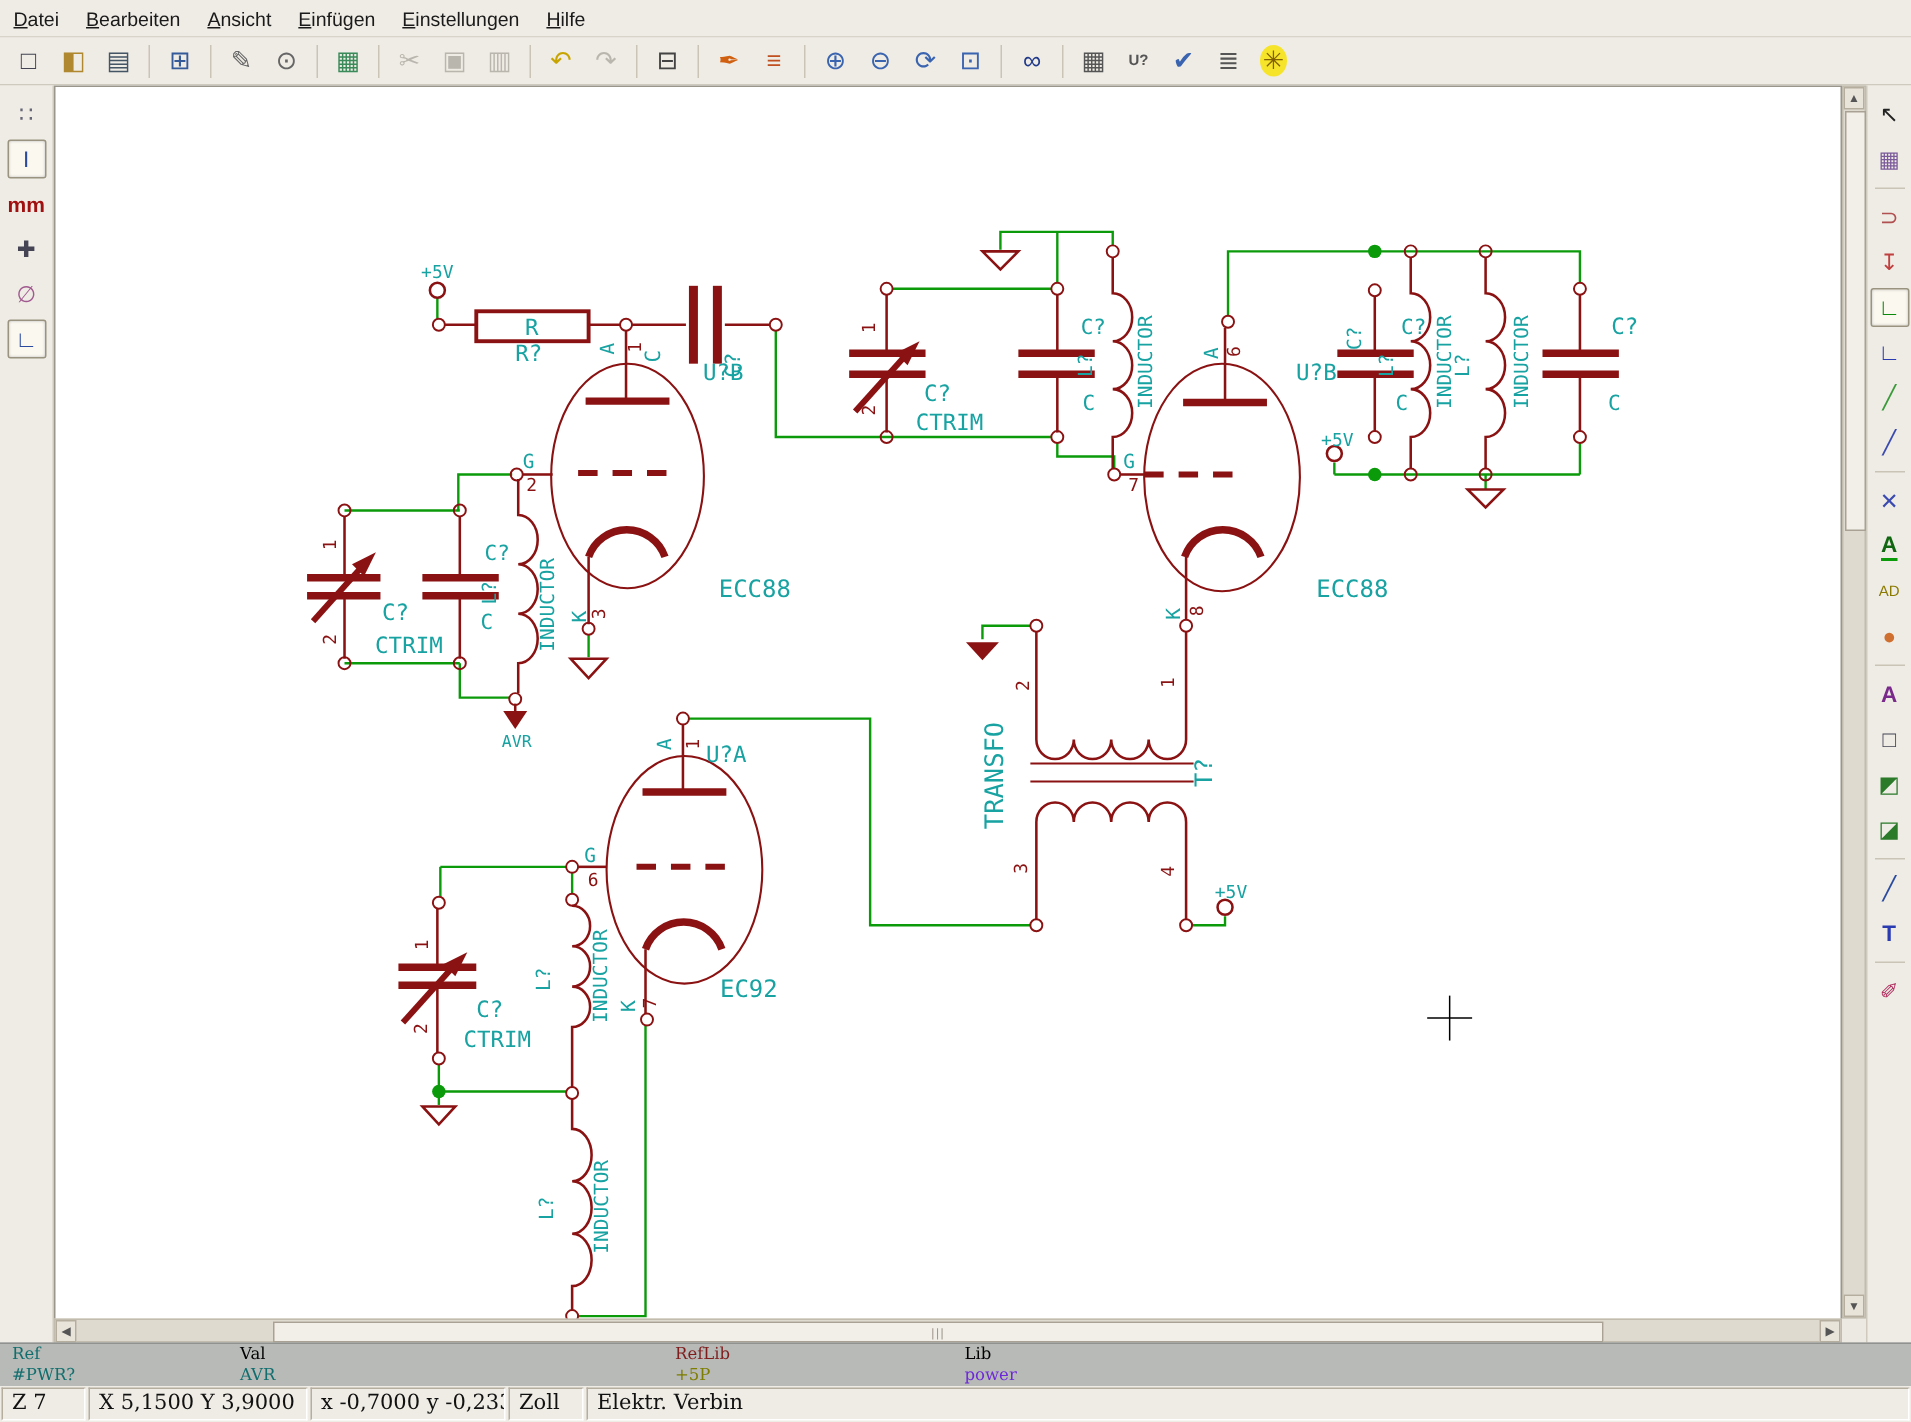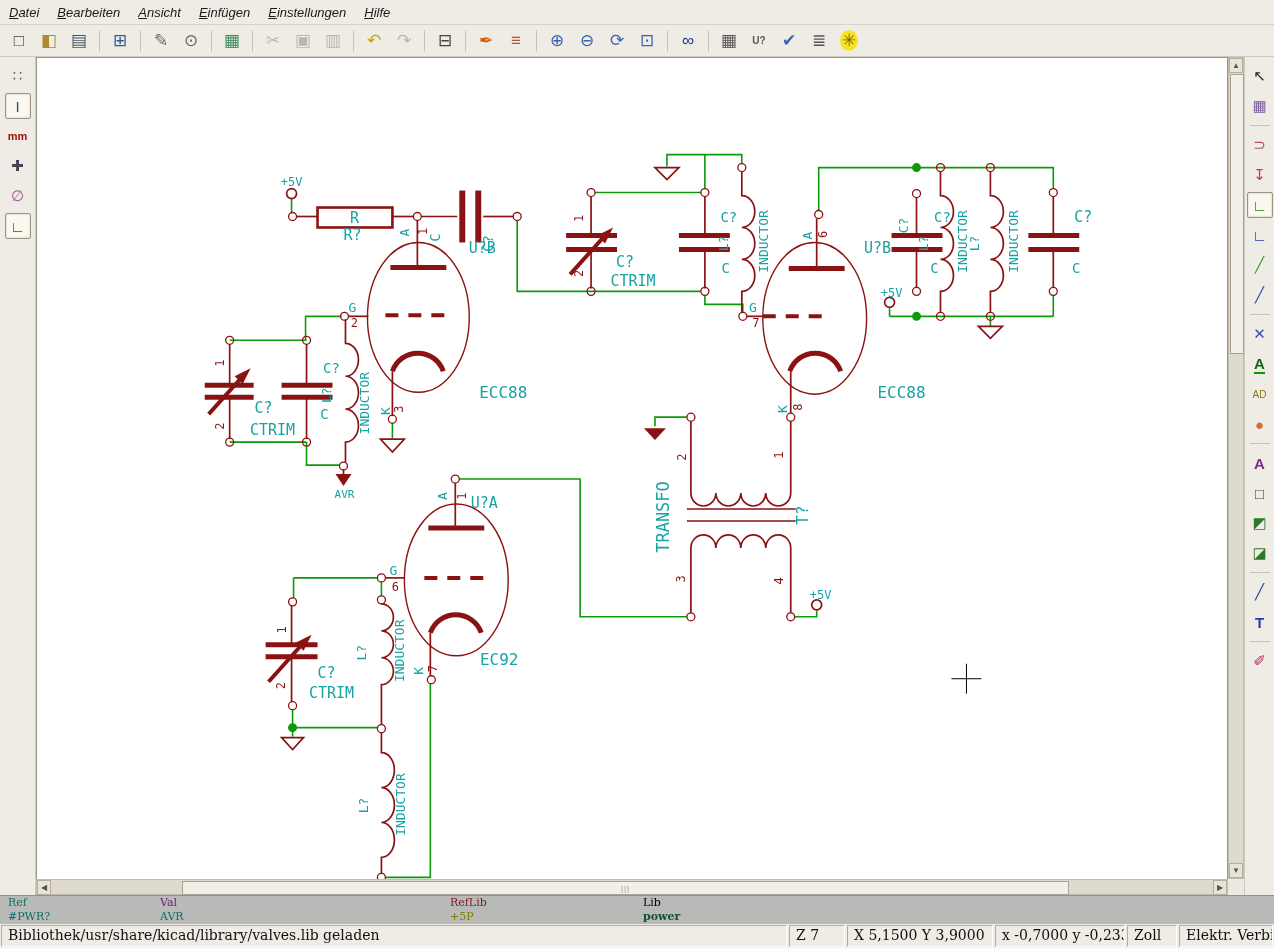--- a/index.html
+++ b/index.html
@@ -1,20 +1,20 @@
 <!DOCTYPE html>
 <html><head>
 <meta charset="utf-8">
 <style>
   html,body{margin:0;padding:0;width:1274px;height:948px;overflow:hidden;
     font-family:"Liberation Sans",sans-serif;background:#ece9e2;}
   
   #menubar{position:absolute;left:0;top:0;width:1274px;height:24px;background:#efece5;
     border-bottom:1px solid #d8d4ca;display:flex;align-items:center;font-size:13px;color:#1a1a1a;}
-  .mi{padding:3px 9px;cursor:default;font-style:italic;}
+  .mi{padding:3px 9px;cursor:default;}
   
   #toolbar{position:absolute;left:0;top:25px;width:1274px;height:32px;background:#efece5;
     border-bottom:1px solid #cfcabe;display:flex;align-items:center;padding-left:4px;box-sizing:border-box;}
   .tbtn{width:26px;height:26px;margin:0 1px;display:flex;align-items:center;justify-content:center;
     font-size:17px;border:1px solid transparent;border-radius:2px;color:#444;}
   .tbtn.disabled{color:#b9b6ae;}
   .tsep{width:1px;height:22px;background:#cac4b6;margin:0 5px;}
   
   #lefttools{position:absolute;left:0;top:57px;width:36px;height:838px;background:#efece5;
     border-right:1px solid #cfcabe;display:flex;flex-direction:column;align-items:center;padding-top:4px;box-sizing:border-box;}
@@ -149,21 +149,21 @@
     </div>
   </div>
 <div id="lefttools">
     <div class="vbtn">
       <span style="color: rgb(102, 102, 119);">∷</span>
     </div>
     <div class="vbtn active">
       <span style="color: rgb(42, 74, 160);">I</span>
     </div>
     <div class="vbtn">
-      <span style="color: rgb(160, 16, 16); font-size: 11px; font-weight: bold;">mm</span>
+      <span style="color: rgb(160, 16, 16); font-size: 14px; font-weight: bold;">mm</span>
     </div>
     <div class="vbtn">
       <span style="color: rgb(68, 68, 85);">✚</span>
     </div>
     <div class="vbtn">
       <span style="color: rgb(160, 90, 144);">∅</span>
     </div>
     <div class="vbtn active">
       <span style="color: rgb(42, 74, 160);">∟</span>
     </div>
@@ -537,33 +537,32 @@
       <span style="color: rgb(176, 48, 96);">✐</span>
     </div>
   </div>
 
 <div id="panel">
     <div class="pfield" style="left: 8px;">
       <div style="color: rgb(17, 110, 110);">Ref</div>
       <div style="color: rgb(17, 110, 110);">#PWR?</div>
     </div>
     <div class="pfield" style="left: 160px;">
-      <div style="color: #701a75;">Val</div>
+      <div style="color: #000000;">Val</div>
       <div style="color: rgb(17, 110, 110);">AVR</div>
     </div>
     <div class="pfield" style="left: 450px;">
       <div style="color: #7f1d1d;">RefLib</div>
       <div style="color: rgb(125, 125, 0);">+5P</div>
     </div>
     <div class="pfield" style="left: 643px;">
       <div style="color: #000000;">Lib</div>
-      <div style="color: #14532d; font-weight: bold;">power</div>
+      <div style="color: #6d28d9;">power</div>
     </div>
   </div>
 
 <div id="statusbar">
-  <div class="scell" id="smsg">Bibliothek/usr/share/kicad/library/valves.lib geladen</div>
   <div class="scell" style="flex:0 0 56px;">Z 7</div>
   <div class="scell" style="flex:0 0 146px;">X 5,1500  Y 3,9000</div>
   <div class="scell" style="flex:0 0 130px;">x -0,7000  y -0,2330</div>
   <div class="scell" style="flex:0 0 50px;">Zoll</div>
   <div class="scell" style="flex:1;">Elektr. Verbin</div>
 </div>
 
 </body></html>

